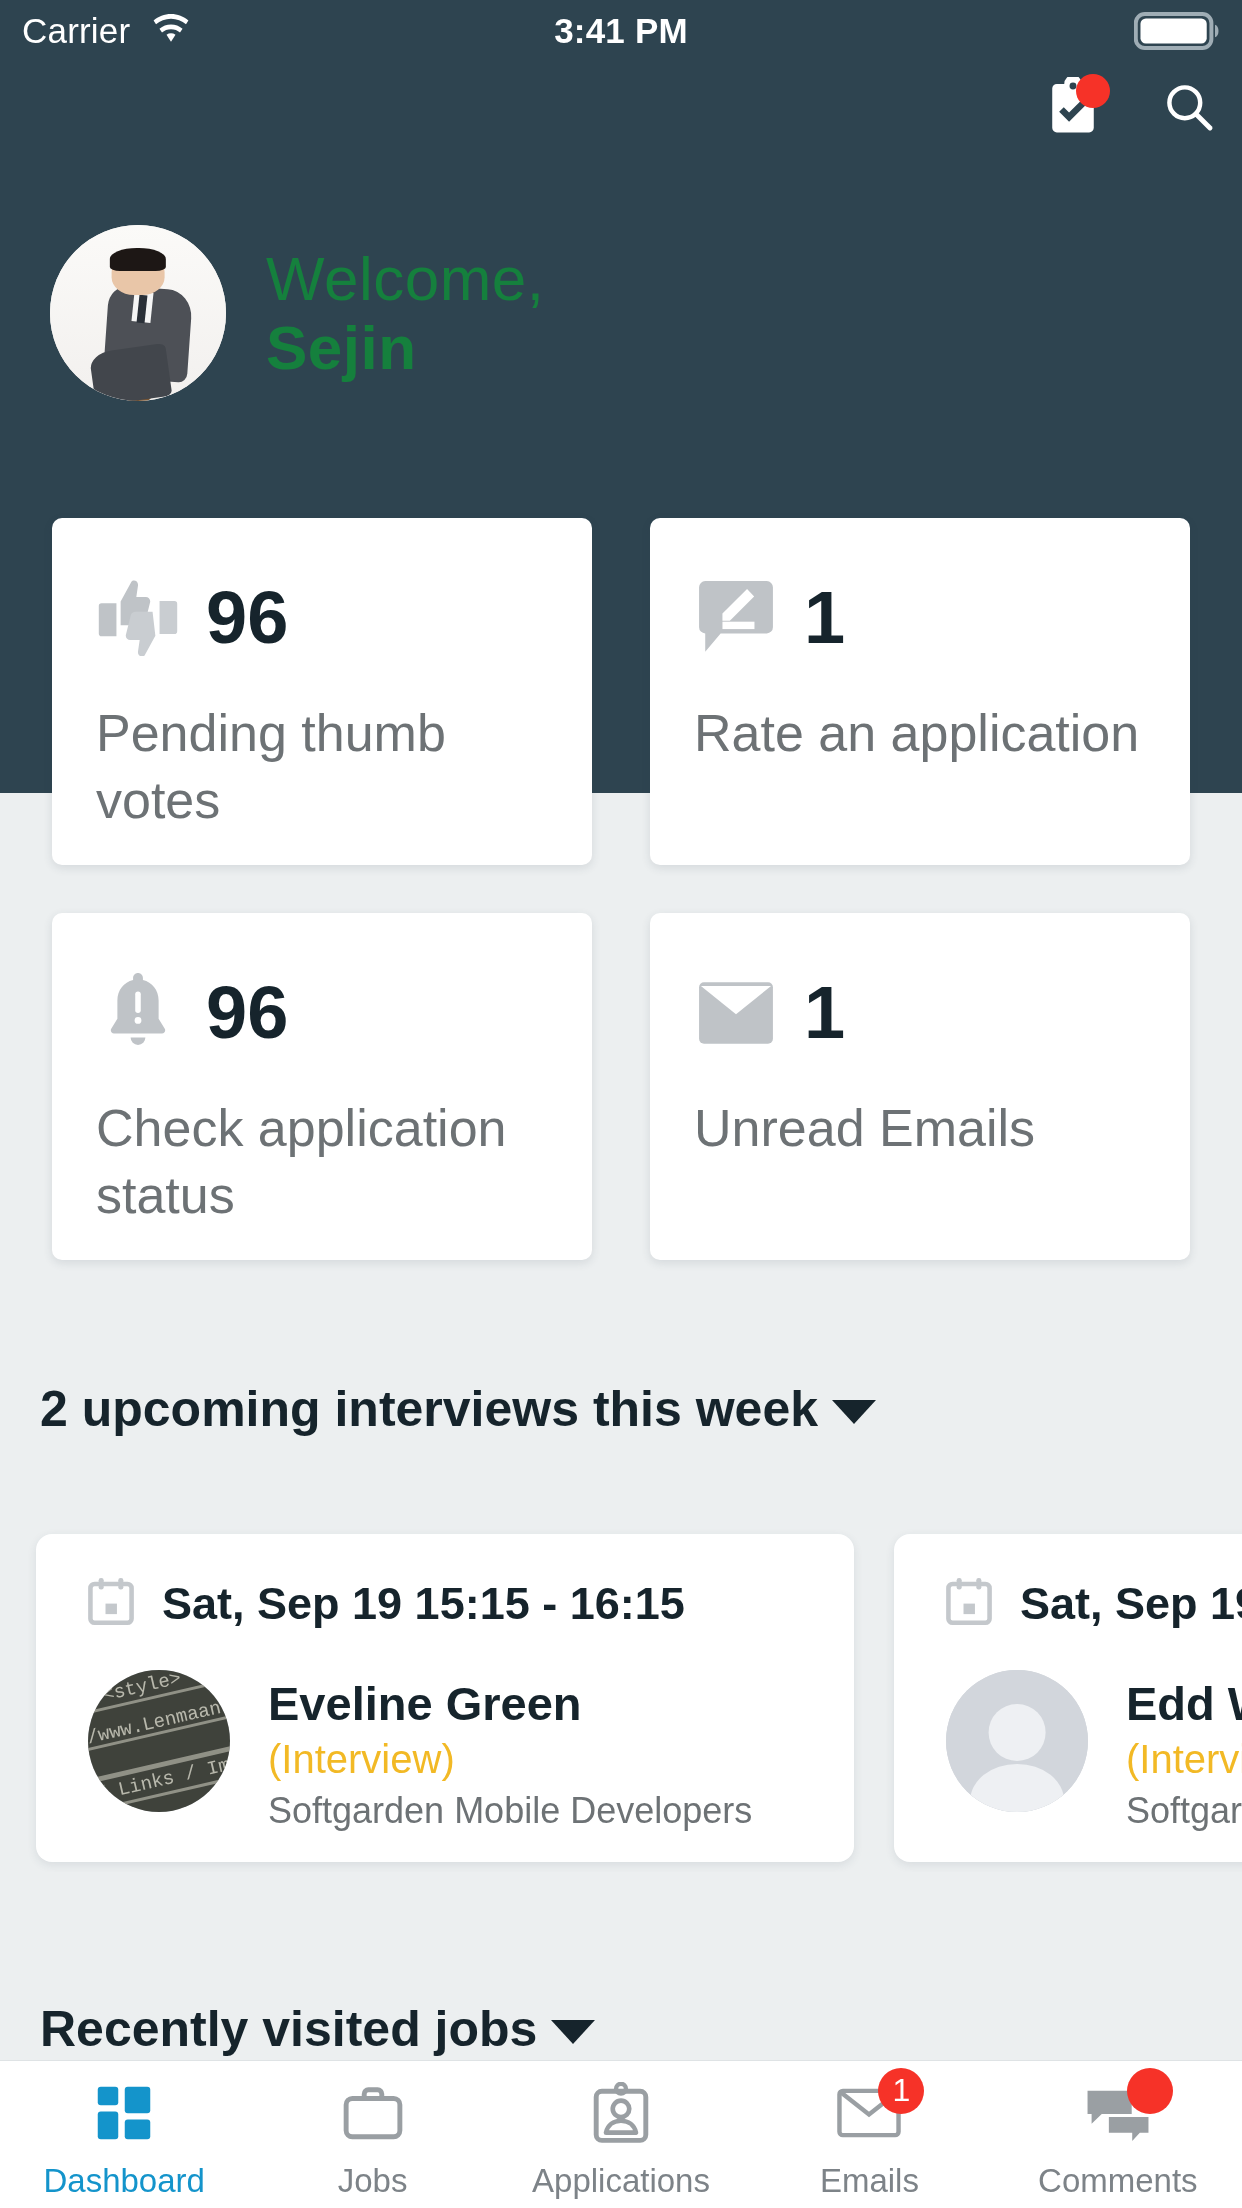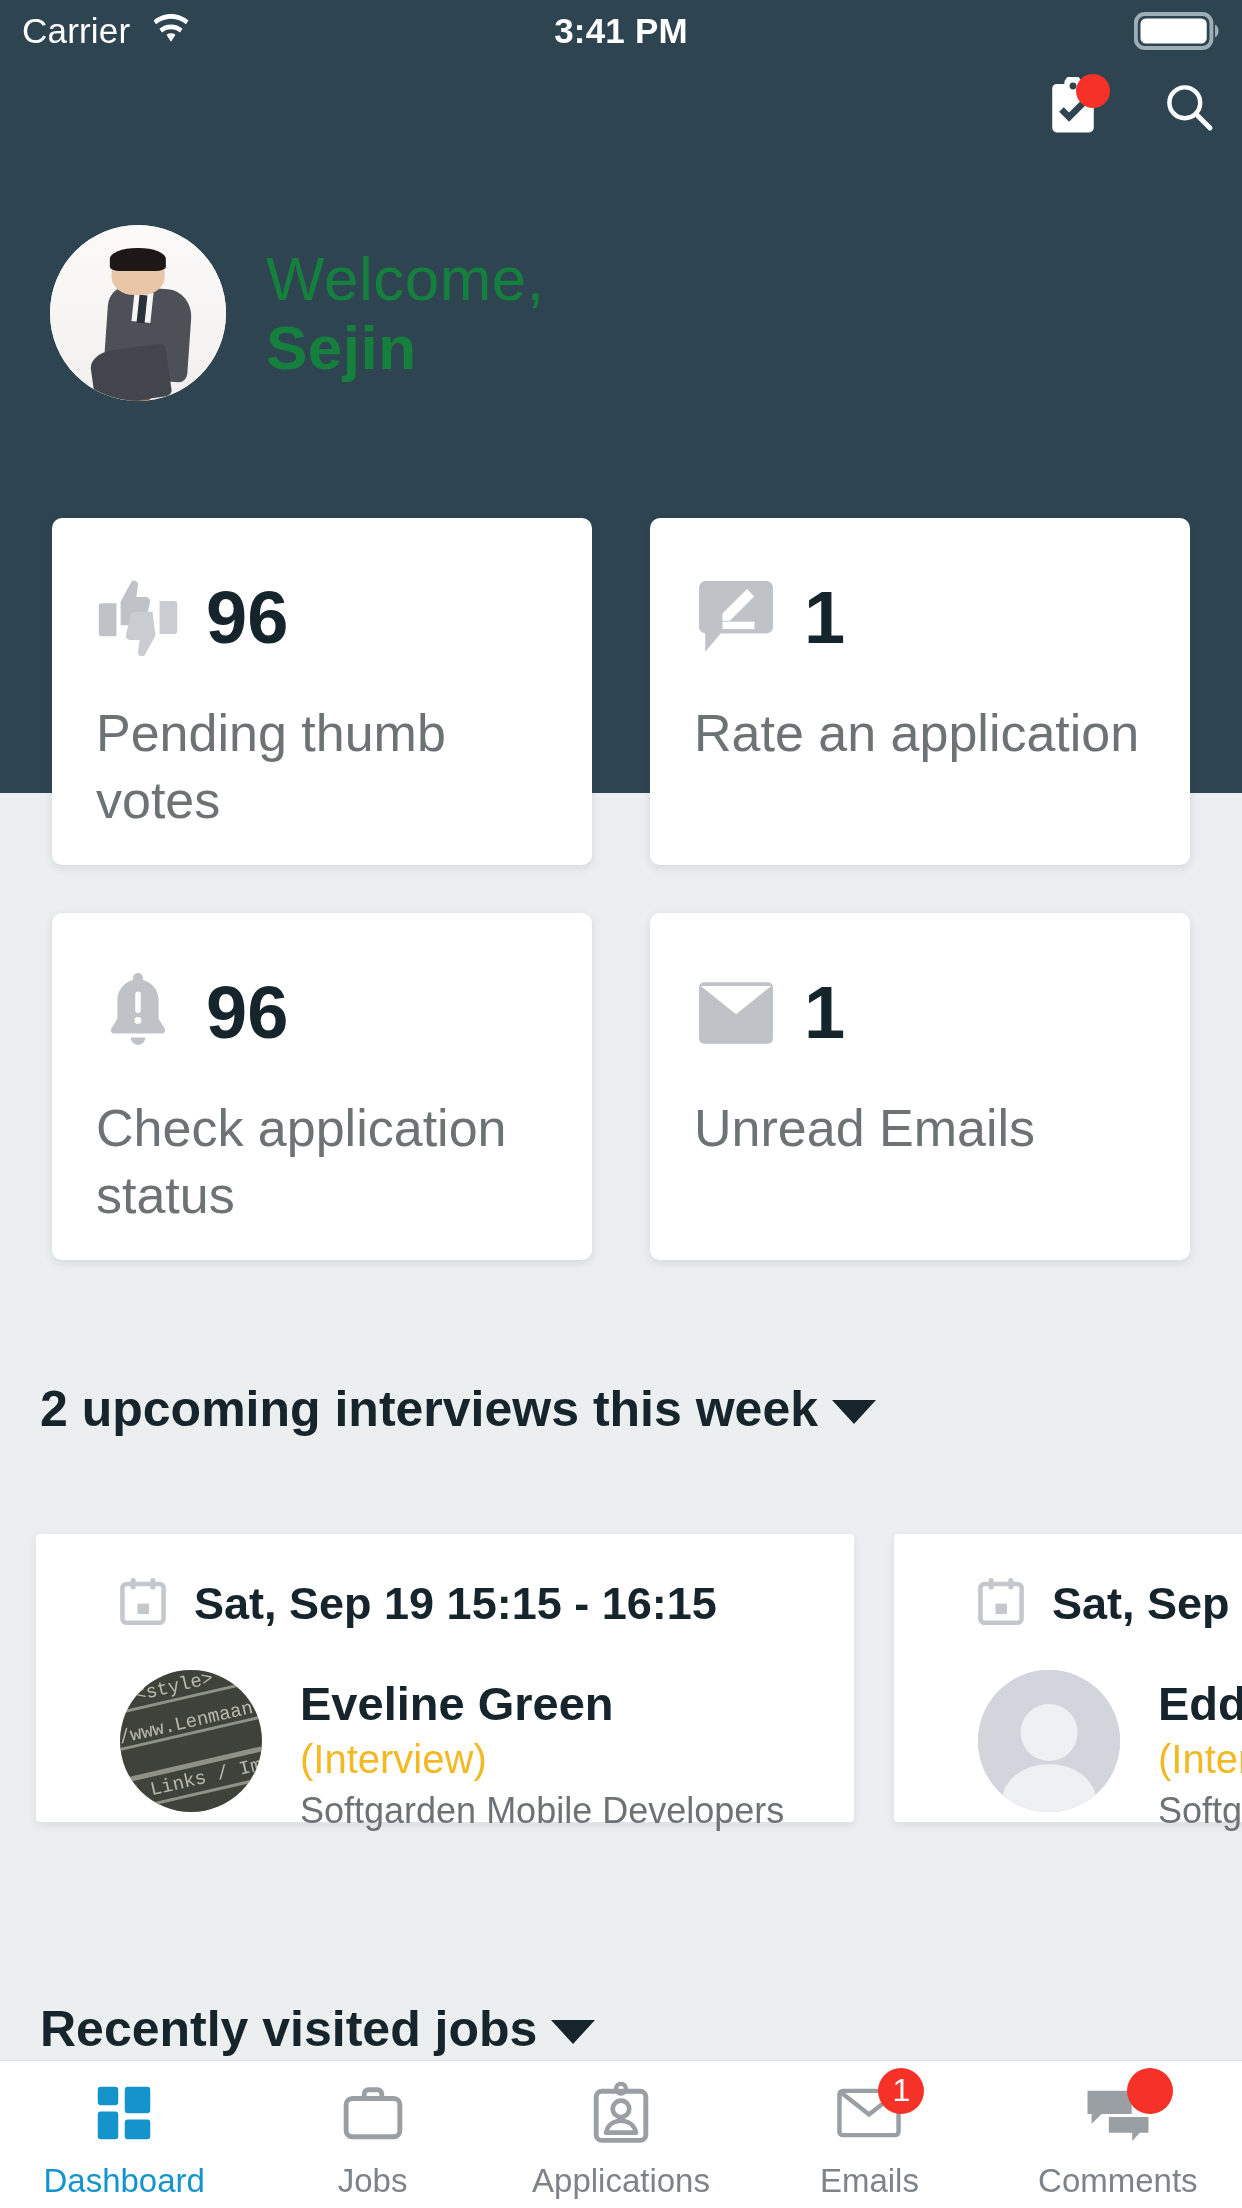--- a/index.html
+++ b/index.html
@@ -78,24 +78,24 @@
            border-top:24px solid #16242c; margin-top:6px; }
   #interviews-head { top:1380px; }
   #recent-head { top:2000px; }
 
   
   .interview-strip {
     position:absolute; left:0; top:1528px; width:1242px; height:344px;
     overflow:hidden;
   }
   .interview-card {
-    position:absolute; top:6px; width:818px; height:288px;
-    background:#ffffff; border-radius:4px;
+    position:absolute; top:6px; width:818px; height:328px;
+    background:#ffffff; border-radius:16px;
     box-shadow:0 3px 10px rgba(40,60,75,0.10);
-    padding:44px 0 0 84px;
+    padding:44px 0 0 52px;
   }
   #interview-card-0 { left:36px; }
   #interview-card-1 { left:894px; }
   .iv-daterow { display:flex; align-items:center; gap:28px; }
   .iv-date { font-size:45px; font-weight:bold; color:#16242c; white-space:nowrap; }
   .iv-body { display:flex; align-items:flex-start; margin-top:40px; }
   .iv-avatar { width:142px; height:142px; border-radius:50%; overflow:hidden; flex:0 0 auto; position:relative; background:#d3d7dc; }
   .iv-info { margin-left:38px; padding-top:6px; }
   .iv-name { font-size:47px; font-weight:bold; color:#16242c; white-space:nowrap; }
   .iv-type { font-size:40px; color:#f2b925; margin-top:6px; white-space:nowrap; }

